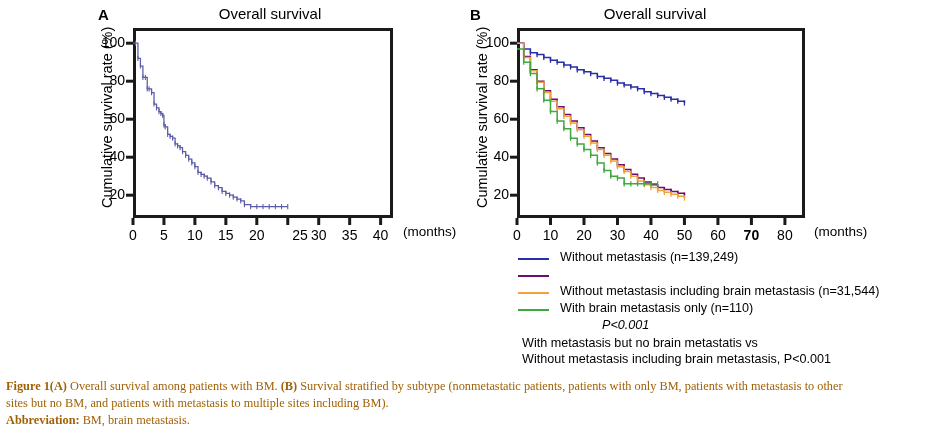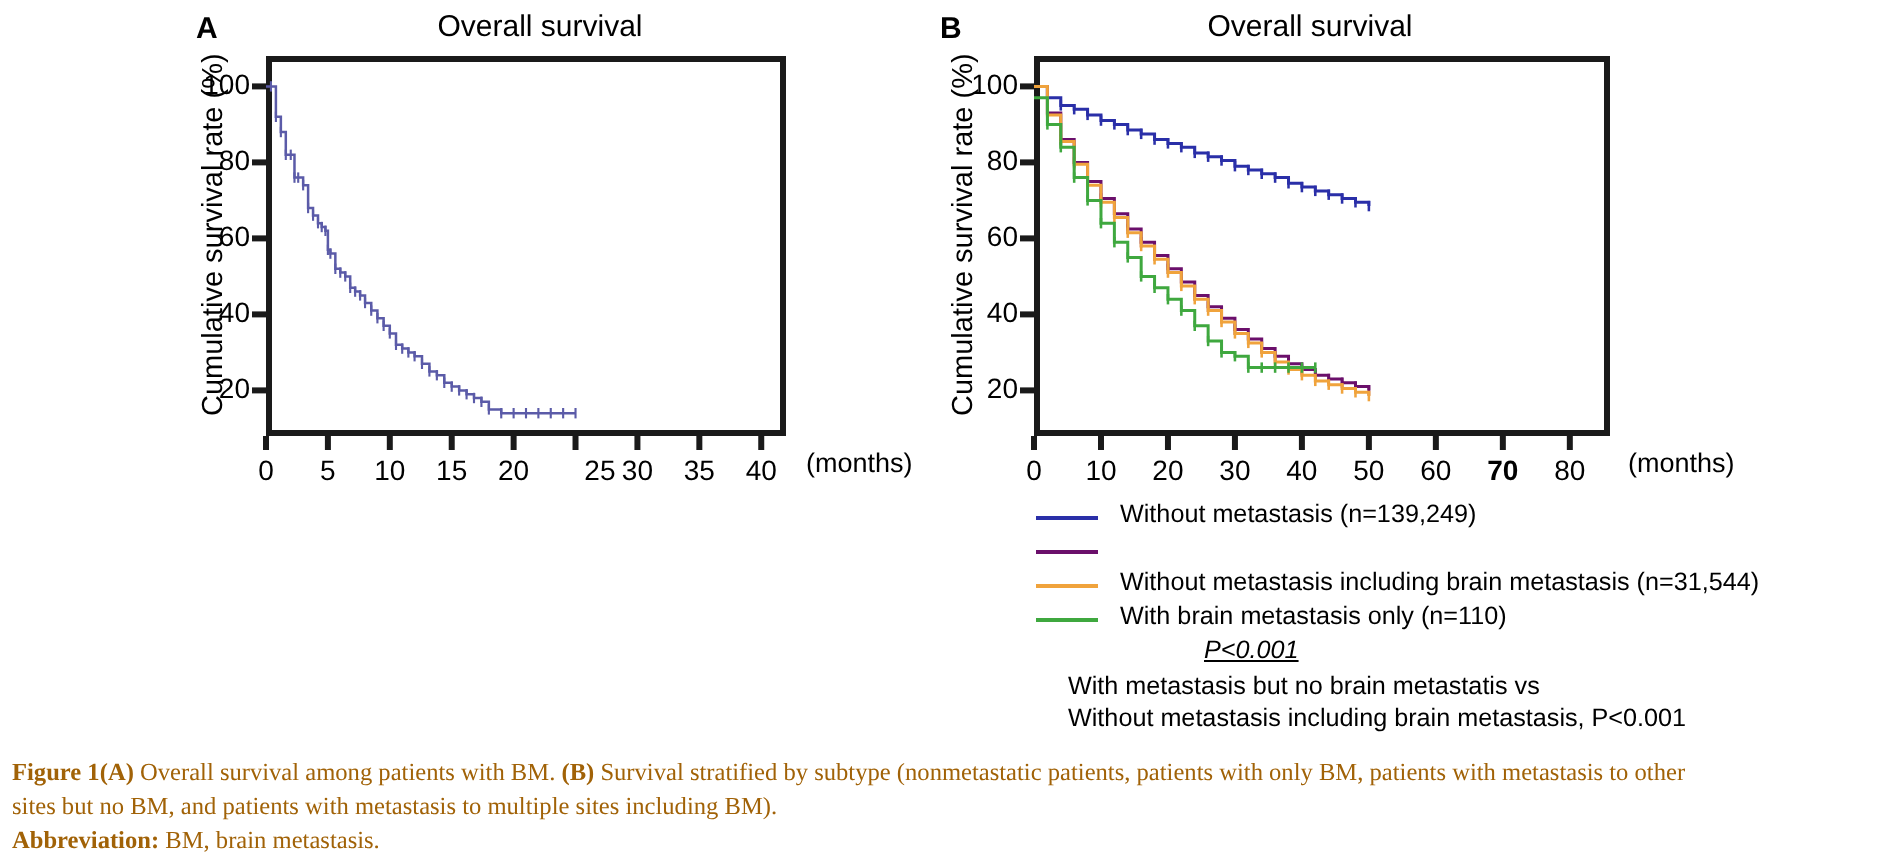--- a/index.html
+++ b/index.html
@@ -50,22 +50,22 @@
     position:relative;height:17px;font-size:12.6px;white-space:nowrap;
   }
   .legend-swatch{
     position:absolute;left:0;top:8px;width:31px;height:0;
     border-top:2.2px solid #000;
   }
   .legend-text{position:absolute;left:42px;top:0px;}
   .pvalue-center{
     position:relative;font-size:12.6px;padding-left:84px;height:18px;
   }
-  .pvalue-center i{font-style:italic;text-decoration:underline;}
-  .note-line{position:relative;font-size:12.6px;height:16px;padding-left:4px;margin-left:12px;}
+  .pvalue-center i{font-style:italic;}
+  .note-line{position:relative;font-size:12.6px;height:16px;padding-left:4px;}
 
   
   #caption{
     position:absolute;left:6px;top:378px;width:940px;
     font-family:"Liberation Serif",serif;font-size:12.3px;line-height:17px;
     color:#a16207;
   }
   #caption b{font-weight:bold;}
   .cap-line{display:block;}
 </style>

